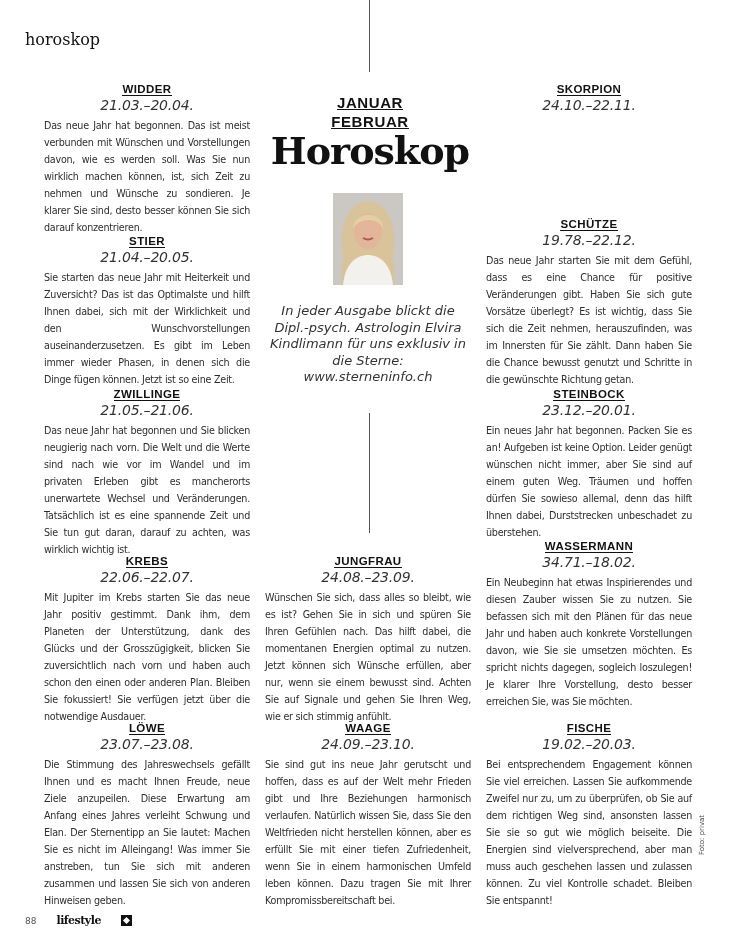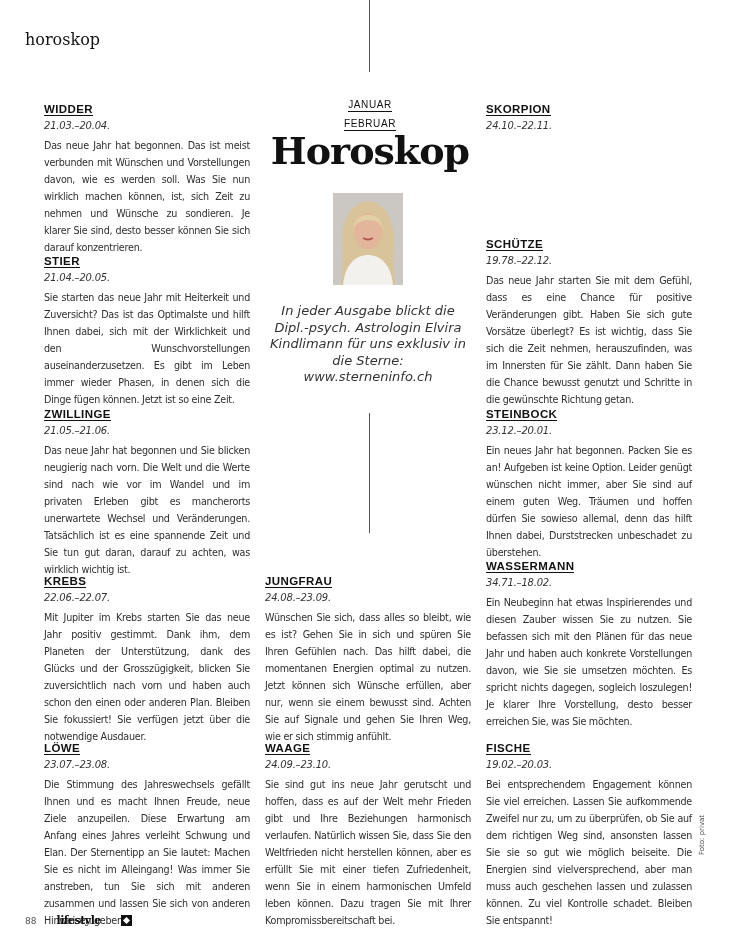--- a/index.html
+++ b/index.html
@@ -1,27 +1,27 @@
 <!DOCTYPE html>
 <html><head>
 <meta charset="utf-8">
 <style>
   html, body { margin:0; padding:0; }
   body { width:737px; height:950px; background:#ffffff; position:relative; overflow:hidden;
          font-family:"DejaVu Sans", sans-serif; color:#2a2a2a; }
   .section-label { position:absolute; left:25px; top:30px; font-family:"DejaVu Serif", serif; font-size:16px; color:#111; }
   .vline { position:absolute; left:369px; width:1px; background:#555; }
   .col { position:absolute; width:206px; }
-  .sign { text-align:left; margin-bottom:5px;margin-top:20px; }
+  .sign { text-align:center; margin-bottom:5px; }
   .sign-name { display:inline-block; font-family:"Liberation Sans", sans-serif; font-weight:bold; font-size:11.5px;
                letter-spacing:0.4px; color:#111; border-bottom:1.2px solid #111; line-height:12px; padding-bottom:0; }
-  .sign-date { font-size:10px; font-style:italic; color:#333; margin-top:2px; line-height:13px; letter-spacing:-0.2px; }
+  .sign-date { font-size:14px; font-style:italic; color:#333; margin-top:2px; line-height:13px; letter-spacing:-0.2px; }
   .sign-text { font-size:9.6px; line-height:17px; text-align:justify; color:#2e2e2e; letter-spacing:-0.25px; }
   .issue { position:absolute; left:290px; top:93px; width:160px; text-align:center; }
-  .issue span { display:inline-block; font-family:"Liberation Sans", sans-serif; font-weight:normal; font-size:10px;
+  .issue span { display:inline-block; font-family:"Liberation Sans", sans-serif; font-weight:bold; font-size:15px;
                 letter-spacing:0.6px; color:#111; border-bottom:1.2px solid #111; line-height:13px; }
   .big-title { position:absolute; left:262px; top:128px; width:216px; text-align:center;
                font-family:"DejaVu Serif", serif; font-weight:bold; font-size:38px; color:#111; letter-spacing:-1px; }
   .portrait { position:absolute; left:333px; top:193px; width:70px; height:92px; overflow:hidden; background:#c9c6c2; }
   .intro { position:absolute; left:268px; top:303px; width:200px; text-align:center; font-style:italic;
            font-size:13px; line-height:16.5px; color:#333; }
   .footer { position:absolute; left:25px; top:914px; font-size:9px; color:#555; display:flex; align-items:center; gap:20px; }
   .footer .brand { font-family:"DejaVu Serif", serif; font-weight:bold; font-size:11px; color:#111; letter-spacing:-0.5px; }
   .footer .logo { display:inline-block; width:11px; height:11px; background:#111; position:relative; }
   .footer .logo::after { content:""; position:absolute; left:3px; top:3px; width:5px; height:5px; background:#fff; transform:rotate(45deg); }

